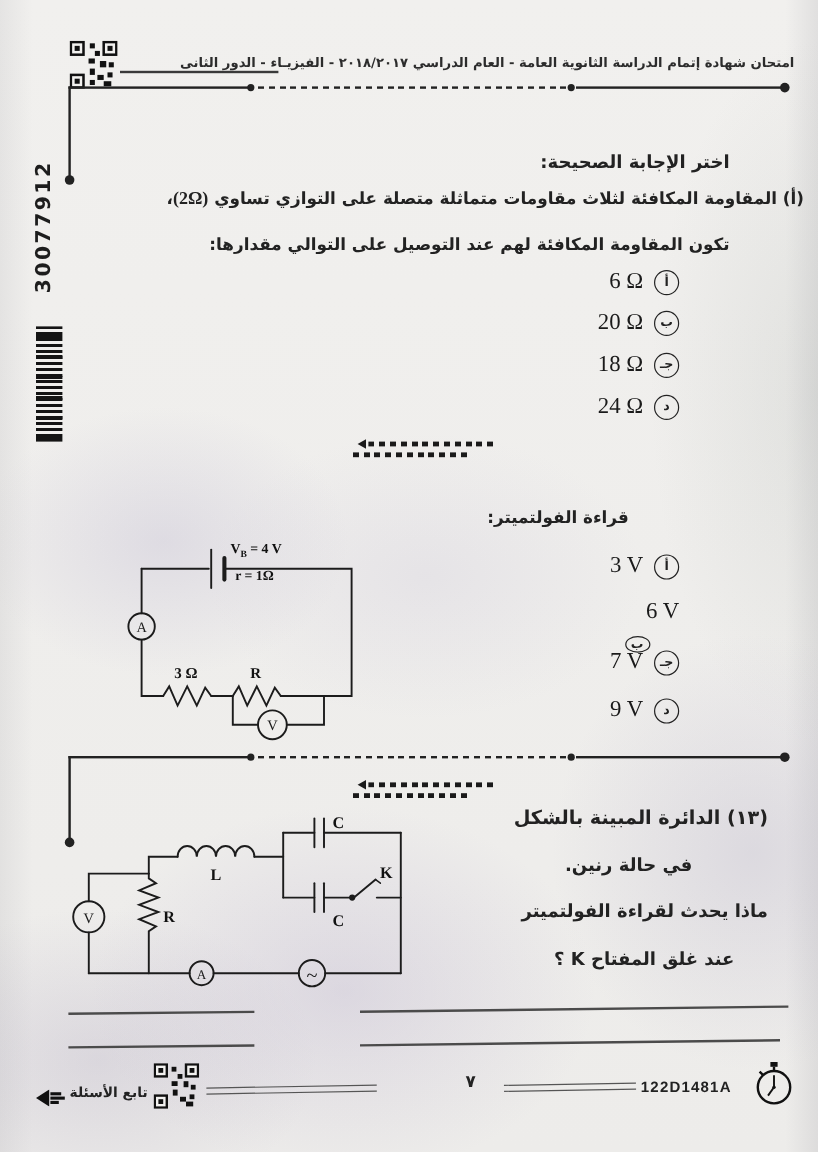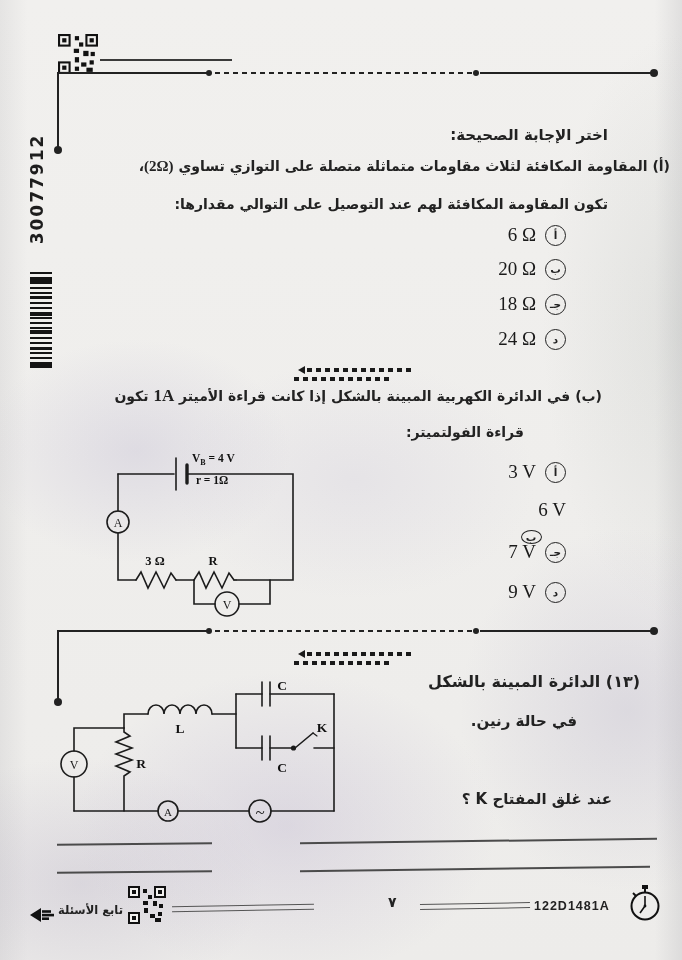--- a/index.html
+++ b/index.html
@@ -69,20 +69,21 @@
         <rect x="31" y="17" width="4" height="4" fill="#111"></rect>
         <rect x="16" y="22" width="4" height="5" fill="#111"></rect>
       <rect x="22" y="27" width="5" height="4" fill="#111"></rect>
         <rect x="30" y="25" width="4" height="4" fill="#111"></rect>
         <rect x="27" y="32" width="6" height="4" fill="#111"></rect>
       <rect x="16" y="31" width="4" height="4" fill="#111"></rect>
     </svg>
   </div>
 
   <div class="abs hline" style="left:100px;top:59px;width:132px;height:1.5px;background:#3a3a3a;"></div>
+  <div class="abs ar" style="right:20px;top:46px;font-size:11px;white-space:nowrap;color:#2c2c2c;">امتحان شهادة إتمام الدراسة الثانوية العامة - العام الدراسي ٢٠١٨/٢٠١٧ - الفيزيـاء - الدور الثانى</div>
 
   <div class="abs hline" style="left:57px;top:72px;width:152px;"></div>
   <div class="abs dot" style="left:206px;top:70px;"></div>
   <div class="abs dash" style="left:215px;top:72px;width:258px;"></div>
   <div class="abs dot" style="left:473px;top:70px;"></div>
   <div class="abs hline" style="left:480px;top:72px;width:172px;"></div>
   <div class="abs bigdot" style="left:650px;top:69px;"></div>
   <div class="abs vline" style="left:57px;top:72px;height:76px;"></div>
   <div class="abs bigdot" style="left:54px;top:146px;"></div>
 
@@ -116,25 +117,20 @@
   </div>
 
   <div class="abs" style="left:298px;top:366px;">
     <div style="display:flex;align-items:center;gap:2px;">
         <span class="tri-left"></span>
         <span class="orn-row" style="width:106px;"></span>
       </div>
     <div class="orn-row" style="width:98px;margin:3px 0 0 -4px;"></div>
   </div>
 
-  <div class="abs ar" style="right:80px;top:386px;font-size:14px;">
-    <span>(ب) في الدائرة الكهربية المبينة بالشكل إذا كانت قراءة الأميتر</span>
-    <span class="serif" style="font-size:17px;">1A</span>
-    <span>تكون</span>
-  </div>
   <div class="abs ar" style="right:158px;top:424px;font-size:14px;">قراءة الفولتميتر:</div>
 
   <div class="abs" style="left:88px;top:452px;width:220px;height:170px;">
     <svg width="220" height="170" viewBox="0 0 220 170" fill="none" stroke="#1c1c1c" stroke-width="1.6" stroke-linecap="round">
       <path d="M30 22 H86"></path>
       <line x1="88" y1="6" x2="88" y2="38"></line>
       <line x1="99" y1="13" x2="99" y2="31" stroke-width="3.4"></line>
       <path d="M99 22 H205 V128 H148"></path>
       <path d="M30 22 V59"></path>
       <circle cx="30" cy="70" r="11"></circle>
@@ -187,20 +183,21 @@
   <div class="abs" style="left:298px;top:650px;">
     <div style="display:flex;align-items:center;gap:2px;">
         <span class="tri-left"></span>
         <span class="orn-row" style="width:106px;"></span>
       </div>
     <div class="orn-row" style="width:98px;margin:3px 0 0 -4px;"></div>
   </div>
 
   <div class="abs ar" style="right:42px;top:672px;font-size:16px;">(١٣) الدائرة المبينة بالشكل</div>
   <div class="abs ar" style="right:105px;top:712px;font-size:15px;">في حالة رنين.</div>
+  <div class="abs ar" style="right:42px;top:750px;font-size:15px;">ماذا يحدث لقراءة الفولتميتر</div>
   <div class="abs ar" style="right:70px;top:790px;font-size:15px;">عند غلق المفتاح K ؟</div>
 
   <div class="abs" style="left:50px;top:680px;width:318px;height:148px;">
     <svg width="318" height="148" viewBox="0 0 318 148" fill="none" stroke="#1c1c1c" stroke-width="1.6" stroke-linecap="round">
       <circle cx="24" cy="84" r="13"></circle>
       <path d="M24 71 V48 H74"></path>
       <polyline points="74,48 74,52 80,56 66,62 82,68 66,74 82,80 66,86 80,92 74,96 74,131"></polyline>
       <path d="M74 48 V34 H98"></path>
       <path d="M98 34 a8 9 0 0 1 16 0 a8 9 0 0 1 16 0 a8 9 0 0 1 16 0 a8 9 0 0 1 16 0"></path>
       <path d="M162 34 H186"></path>

